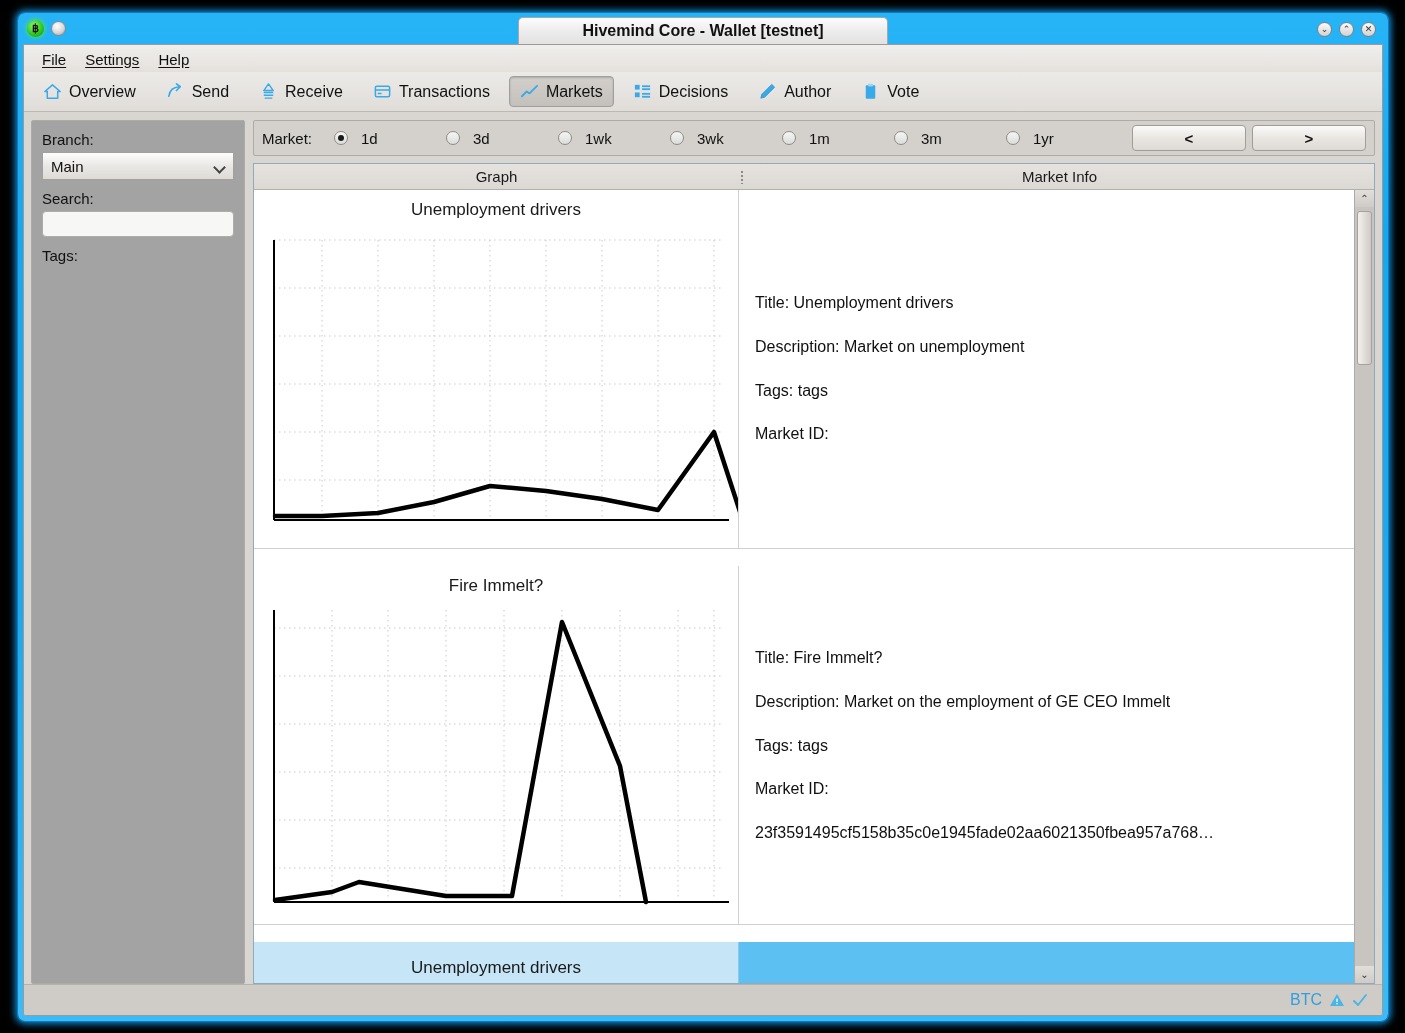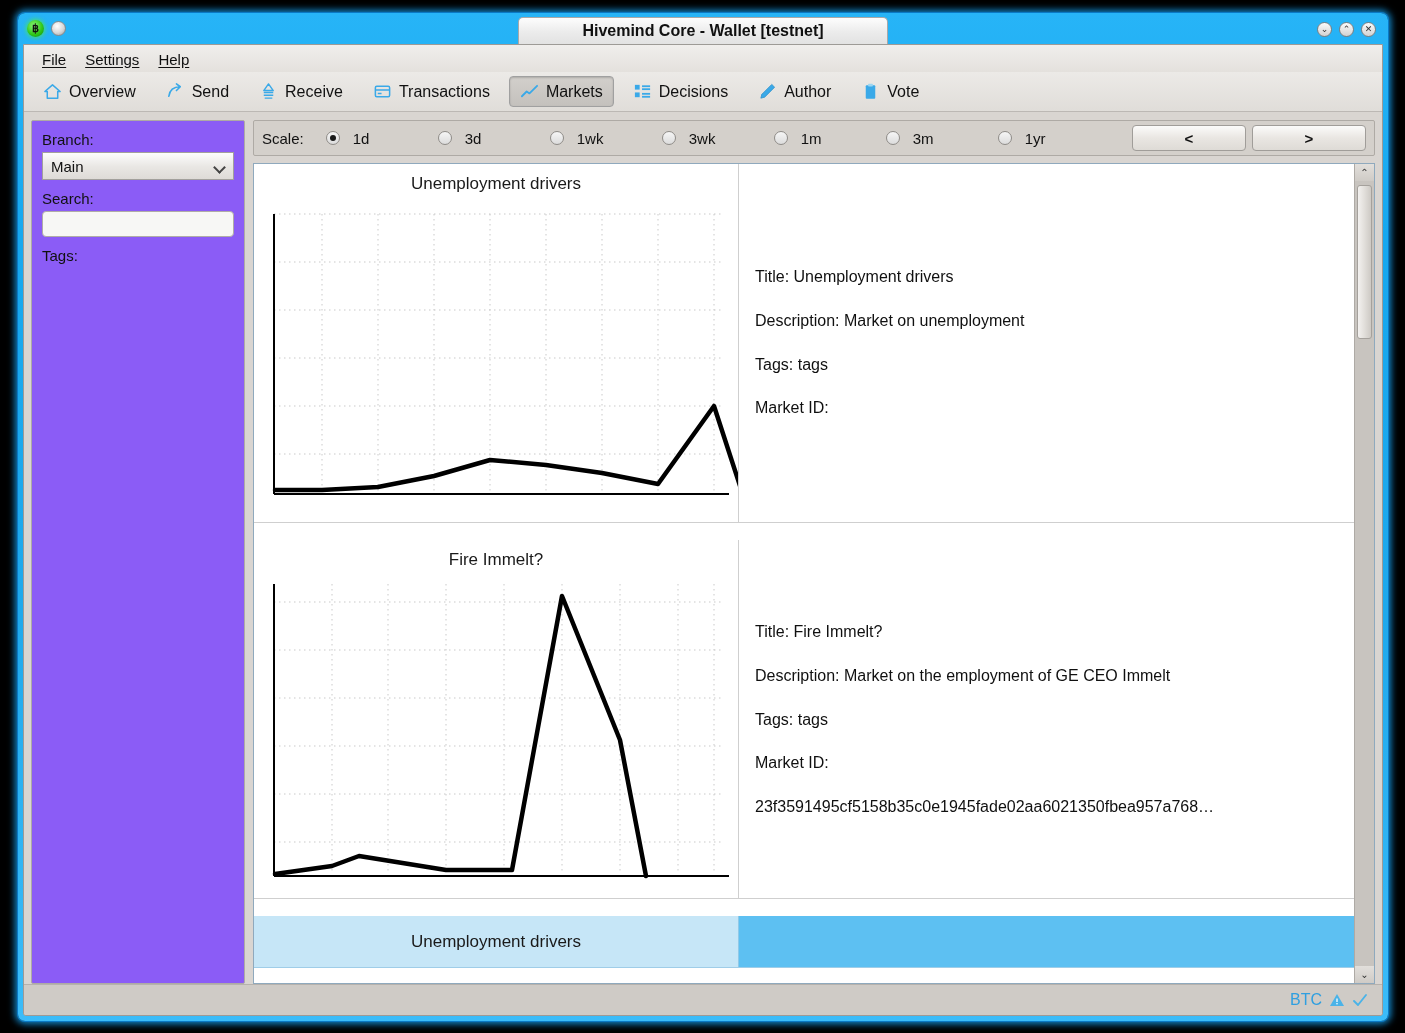--- a/index.html
+++ b/index.html
@@ -123,21 +123,21 @@
   #body {
     display: flex;
     height: calc(100% - 27px - 40px - 31px);
     padding: 8px 7px 0 7px;
     gap: 8px;
   }
 
   
   #sidebar {
     width: 214px; flex: 0 0 214px;
-    background: #8b5cf6;
+    background: #a3a3a3;
     border: 1px solid #aeaaa5;
     border-radius: 2px;
     padding: 8px 10px;
   }
   .side-label {
     font-size: 15px; color: #111;
     margin: 2px 0 4px 0;
   }
   #branch-select {
     width: 100%; height: 28px;
@@ -433,21 +433,21 @@
             </select>
           </div>
           <div class="side-label" style="margin-top:10px">Search:</div>
           <input id="search-input" type="text" placeholder="" style="">
           <div class="side-label" style="margin-top:10px">Tags:</div>
         </div>
 
         <div id="right">
 
           <div id="scale-row">
-            <span id="scale-label">Scale:</span>
+            <span id="scale-label">Market:</span>
             <div class="radio-group">
               <div class="radio-opt checked">
                 <span class="radio-dot"></span>
                 <span>1d</span>
               </div>
               <div class="radio-opt">
                 <span class="radio-dot"></span>
                 <span>3d</span>
               </div>
               <div class="radio-opt">
@@ -469,20 +469,27 @@
               <div class="radio-opt">
                 <span class="radio-dot"></span>
                 <span>1yr</span>
               </div>
             </div>
             <div class="nav-btn">&lt;</div>
             <div class="nav-btn">&gt;</div>
           </div>
 
           <div id="table-frame">
+            <div id="table-header">
+              <div class="th th-graph">Graph</div>
+              <div class="th th-splitter">
+                <span class="dots"></span>
+              </div>
+              <div class="th th-info">Market Info</div>
+            </div>
 
             <div id="table-body">
               <div id="rows-area">
 
                 <div class="row r1">
                   <div class="cell-graph">
                     <div class="chart-title">Unemployment drivers</div>
                     <svg class="chart-svg" viewBox="0 0 485 310" preserveAspectRatio="none">
                       <g stroke="#c9c9c9" stroke-width="1" stroke-dasharray="1.5,3.5">
                         <line x1="20" y1="10" x2="470" y2="10"></line>

